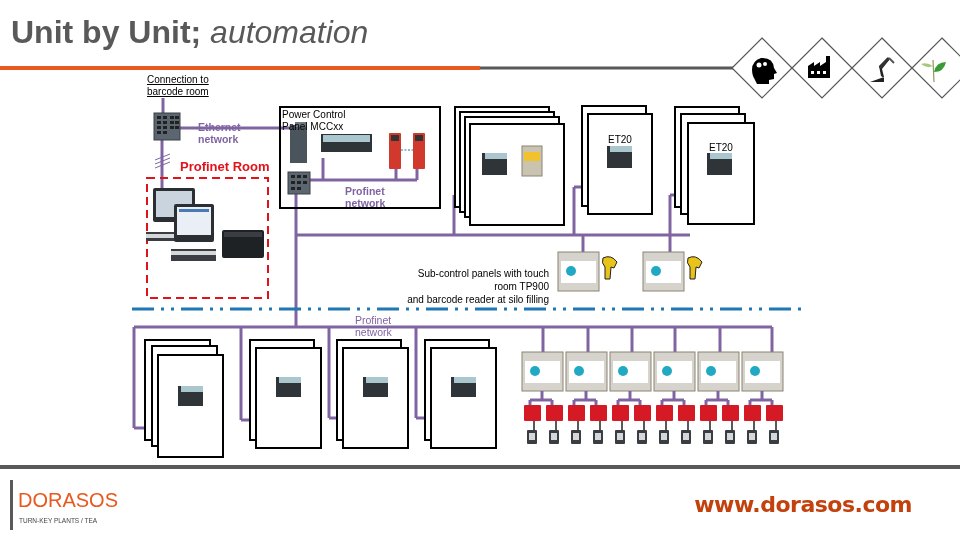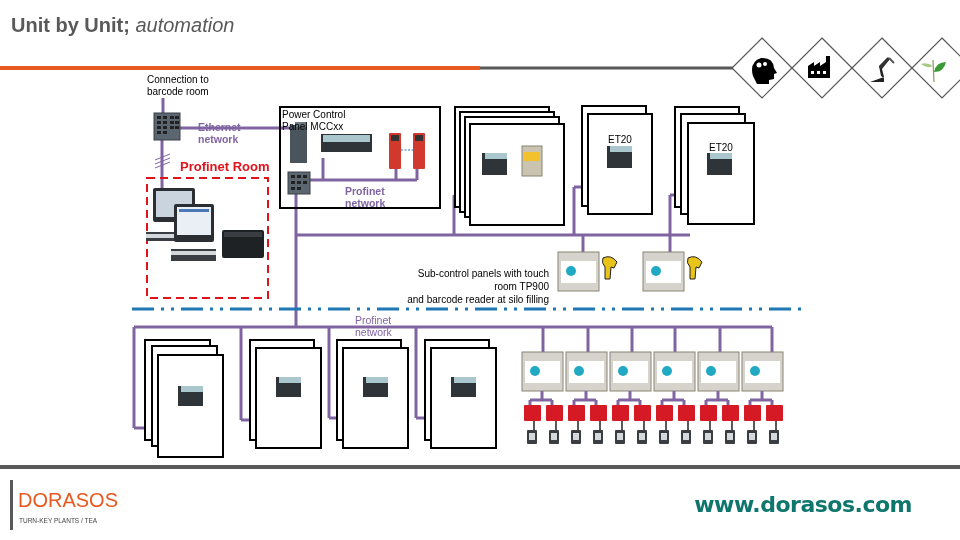--- a/index.html
+++ b/index.html
@@ -1,28 +1,28 @@
 <!DOCTYPE html>
 <html><head>
 <meta charset="utf-8">
 <style>
   html, body { margin: 0; padding: 0; background: #ffffff; }
   body { width: 960px; height: 540px; position: relative; overflow: hidden; font-family: "Liberation Sans", sans-serif; }
-  .title { position: absolute; left: 11px; top: 14px; font-size: 20px; color: #595959; white-space: nowrap; text-align: right; }
+  .title { position: absolute; left: 11px; top: 14px; font-size: 32px; color: #595959; white-space: nowrap; text-align: right; }
   .title .bold { font-weight: bold; }
   .title .ital { font-style: italic; }
   .lbl { position: absolute; font-size: 10px; color: #000; line-height: 12px; white-space: nowrap; }
   .net { position: absolute; font-size: 10.5px; color: #8064a2; line-height: 12px; font-weight: bold; white-space: nowrap; }
   .room { position: absolute; font-size: 13px; color: #e0121a; font-weight: bold; white-space: nowrap; }
   .et { position: absolute; font-size: 10px; color: #000; white-space: nowrap; }
   .sub { position: absolute; font-size: 10px; color: #000; text-align: right; line-height: 13px; white-space: nowrap; margin-top: 16px; }
   .logo { position: absolute; left: 18px; top: 484px; font-size: 20px; color: #e8591f; letter-spacing: 0px; line-height: 32px; }
   .tag { position: absolute; left: 19px; top: 517px; font-size: 6.5px; color: #444; white-space: nowrap; }
   .logobar { position: absolute; left: 10px; top: 480px; width: 3px; height: 50px; background: #595959; }
-  .url { position: absolute; right: 48px; top: 492px; font-size: 22px; font-weight: bold; color: #0f766e; white-space: nowrap; font-family: "DejaVu Sans", sans-serif; letter-spacing: -0.5px; }
+  .url { position: absolute; right: 48px; top: 492px; font-size: 22px; font-weight: bold; color: #c2410c; white-space: nowrap; font-family: "DejaVu Sans", sans-serif; letter-spacing: -0.5px; }
   svg { position: absolute; left: 0; top: 0; }
 </style>
 </head>
 <body>
 
 <div class="title">
   <span class="bold">Unit by Unit;</span>
   <span class="ital">automation</span>
 </div>
 
@@ -375,21 +375,21 @@
         <rect x="766" y="405" width="17" height="16" fill="#d51a26" rx="1"></rect>
         <line x1="776" y1="421" x2="776" y2="430" stroke="#222" stroke-width="1.5"></line>
         <rect x="769" y="430" width="10" height="14" fill="#3a3d41" rx="1"></rect>
         <rect x="771" y="433" width="6" height="7" fill="#d5d8db"></rect>
       </g>
     </g>
 
   <line x1="0" y1="467" x2="960" y2="467" stroke="#595959" stroke-width="4"></line>
 </svg>
 
-<div class="lbl" style="left:147px;top:74px;">
+<div class="lbl" style="left:147px;top:74px;text-decoration:underline;">
   <div>Connection to</div>
   <div>barcode room</div>
 </div>
 <div class="lbl" style="left:282px;top:73px;margin-top:36px;">
   <div>Power Control</div>
   <div>Panel MCCxx</div>
 </div>
 <div class="net" style="left:198px;top:121px;">
   <div>Ethernet</div>
   <div>network</div>

